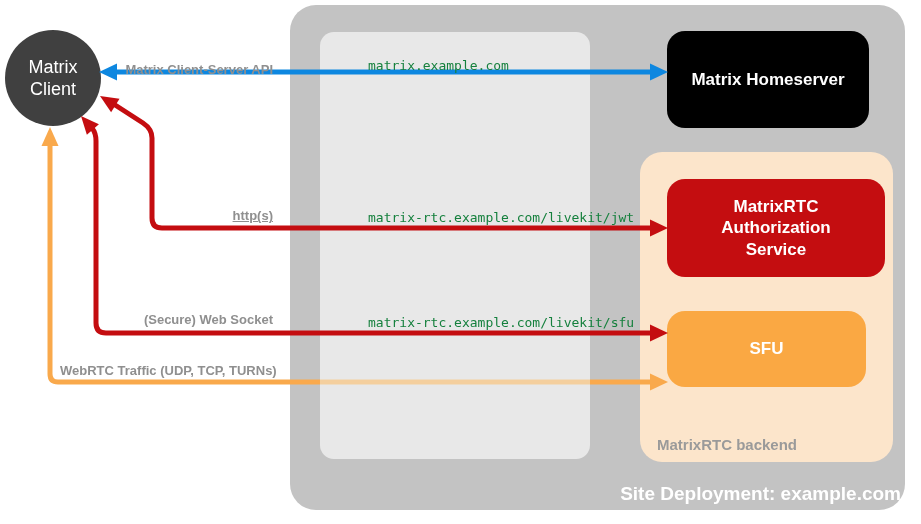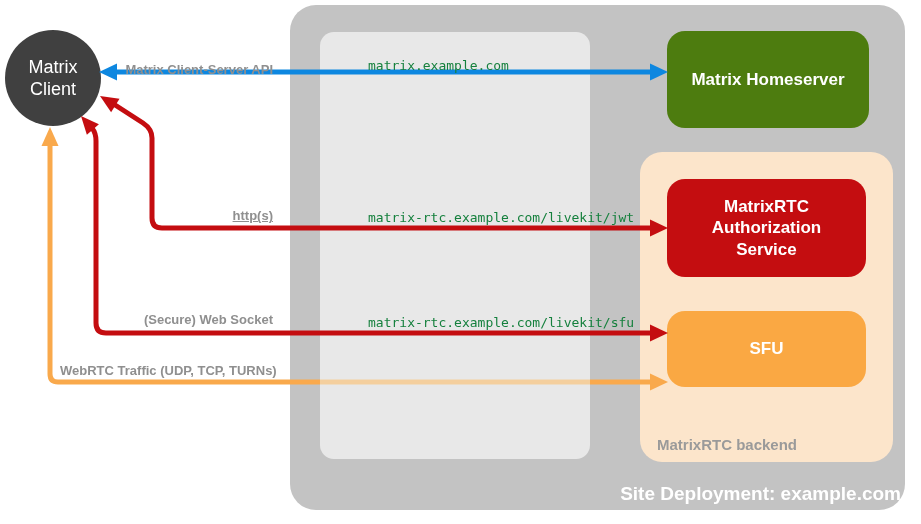--- a/index.html
+++ b/index.html
@@ -19,22 +19,22 @@
   .group-backend{
     position:absolute;left:640px;top:152px;width:253px;height:310px;
     background:#fce5cb;border-radius:22px;
   }
   
   .node{
     position:absolute;display:flex;align-items:center;justify-content:center;
     color:#ffffff;font-weight:bold;font-size:17px;text-align:center;
     border-radius:18px;line-height:1.25;
   }
-  .node-homeserver{left:667px;top:31px;width:202px;height:97px;background:#4d7c0f;}
-  .node-auth{left:667px;top:179px;width:199px;height:98px;background:#c40d10;}
+  .node-homeserver{left:667px;top:31px;width:202px;height:97px;background:#000000;}
+  .node-auth{left:667px;top:179px;width:218px;height:98px;background:#c40d10;}
   .node-auth span{display:block;max-width:160px;}
   .node-sfu{left:667px;top:311px;width:199px;height:76px;background:#faa843;}
   
   .client-circle{
     position:absolute;left:5px;top:30px;width:96px;height:96px;border-radius:50%;
     background:#404040;display:flex;flex-direction:column;align-items:center;justify-content:center;
     color:#ffffff;font-weight:normal;font-size:18px;line-height:22px;text-align:center;
   }
   
   .arrow-label{

